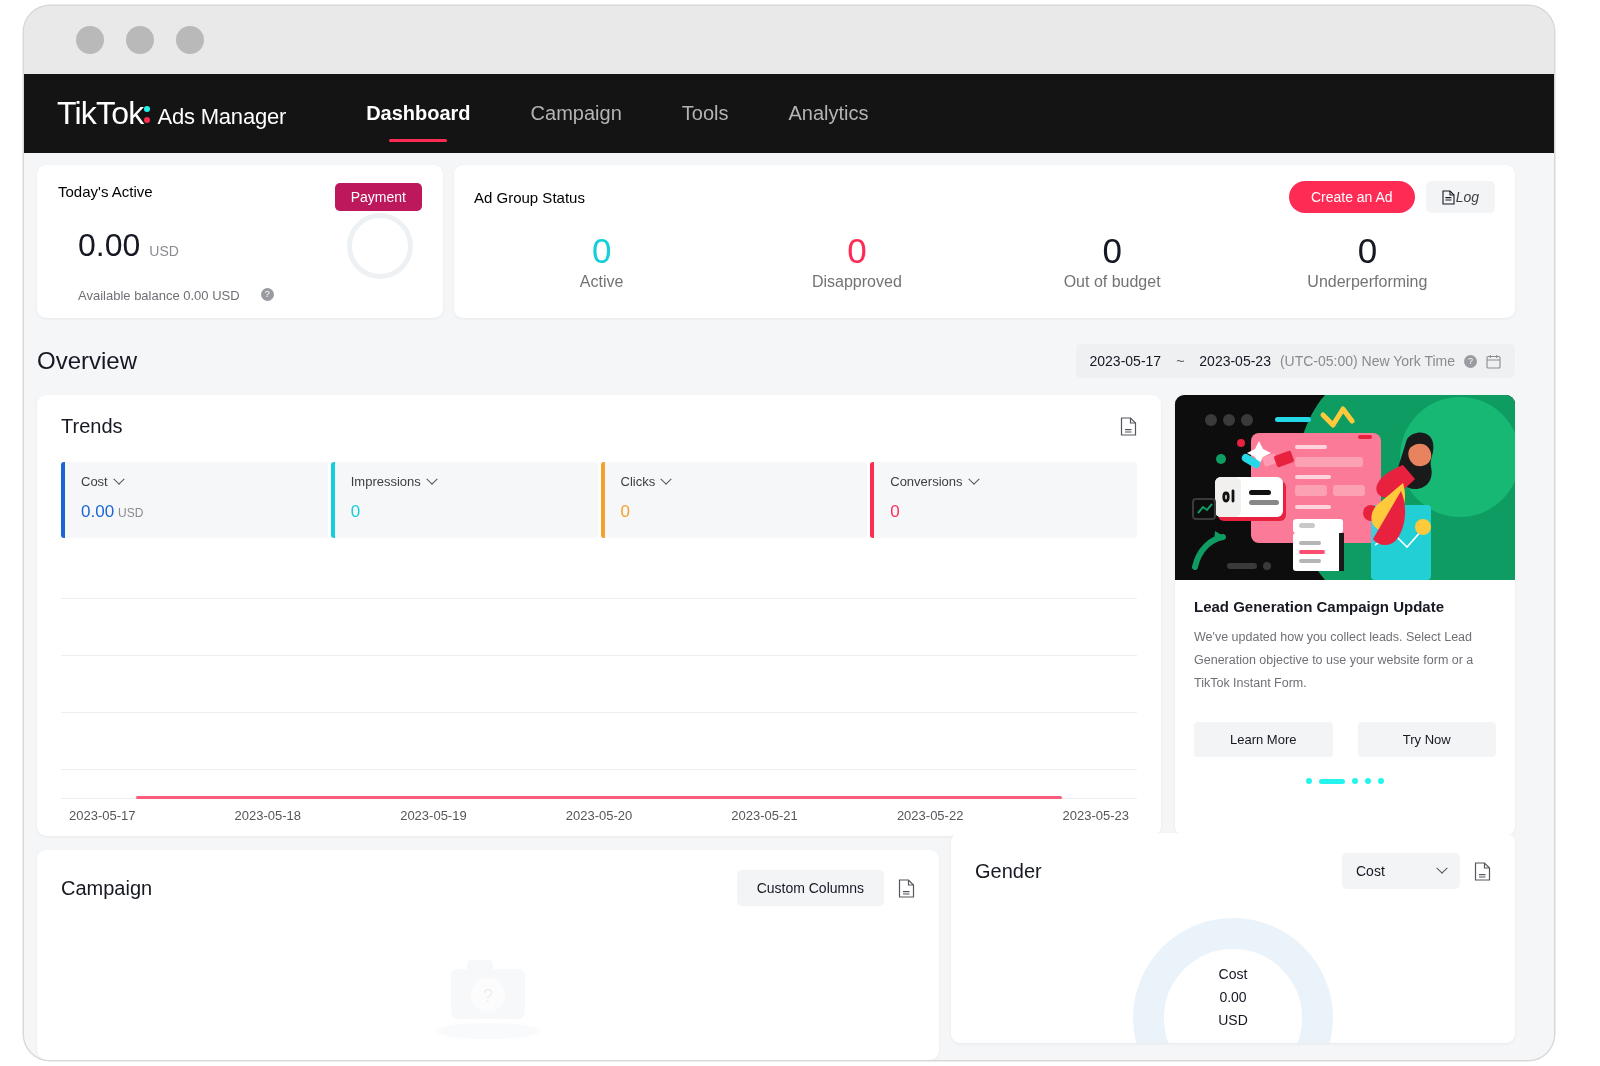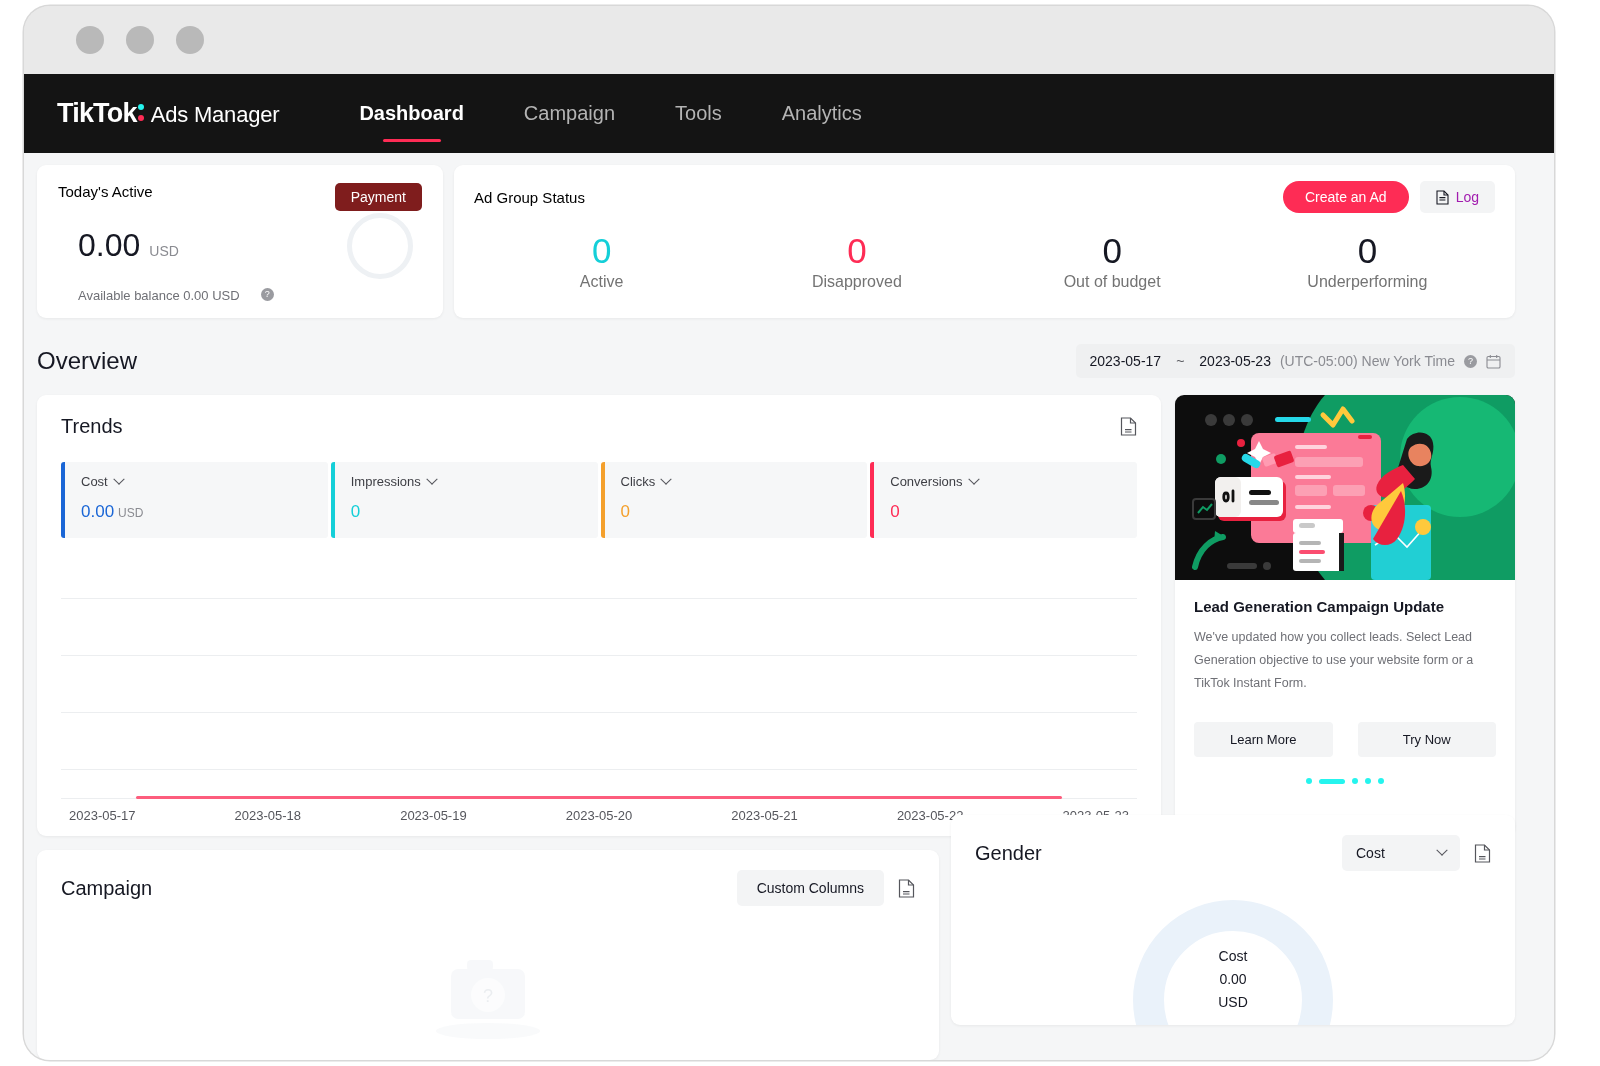--- a/index.html
+++ b/index.html
@@ -42,21 +42,21 @@
     align-items: center;
     padding-left: 33px;
   }
   .brand {
     display: flex; align-items: baseline;
     font-size: 25px; letter-spacing: -0.4px;
     margin-right: 50px;
     white-space: nowrap;
   }
   .brand-tiktok {
-    color: #ffffff; font-weight: 700; font-size: 27px;
+    color: #ffffff; font-weight: 400; font-size: 32px;
     letter-spacing: -0.8px;
   }
   .brand-colon {
     display: inline-block;
     position: relative;
     width: 9px; height: 22px;
     margin: 0 4px 0 1px;
   }
   .brand-colon i {
     position: absolute; left: 0;
@@ -104,21 +104,21 @@
   
   .spends {
     position: absolute;
     left: 13px; top: 12px;
     width: 406px; height: 153px;
     padding: 18px 21px;
   }
   .row-between { display: flex; justify-content: space-between; align-items: flex-start; }
   .card-label { font-size: 15px; color: #000000; }
   .pill-pay {
-    background: #7f1d1d; color: #ffffff;
+    background: #be185d; color: #ffffff;
     font-size: 14px;
     padding: 6px 16px;
     border-radius: 5px;
     border: none;
     cursor: pointer;
   }
   .big-amount {
     margin-top: 16px;
     font-size: 32px; color: #161823; font-weight: 400;
     display: flex; align-items: baseline; gap: 9px;
@@ -153,25 +153,25 @@
     padding: 16px 20px;
   }
   .adg-head { display: flex; justify-content: space-between; align-items: center; }
   .btn-create {
     background: #fe2c55; color: #ffffff;
     font-size: 14px;
     padding: 8px 22px;
     border-radius: 16px; border: none; cursor: pointer;
   }
   .btn-log {
-    background: #f3f4f5; color: #a21caf;
+    background: #f3f4f5; color: #404040;
     font-size: 14px;
     padding: 8px 16px;
     border-radius: 5px; border: none; cursor: pointer;
-    display: inline-flex; align-items: center; gap: 7px;
+    display: inline-flex; align-items: center; gap: 1px; font-style: italic;
   }
   .adg-actions { display: flex; gap: 11px; align-items: center; }
   .stats { display: flex; margin-top: 16px; }
   .stat { flex: 1; text-align: center; }
   .stat-num { font-size: 35px; font-weight: 400; line-height: 1.25; }
   .stat-lbl { font-size: 16px; color: #737373; }
 
   
   .ovh {
     position: absolute;
@@ -263,21 +263,21 @@
 
   
   .campaign-card {
     position: absolute;
     left: 13px; top: 697px;
     width: 902px; height: 210px;
     padding: 20px 24px;
   }
   .gender-card {
     position: absolute;
-    left: 927px; top: 662px;
+    left: 927px; top: 680px;
     width: 564px; height: 210px;
     padding: 20px 24px;
     overflow: hidden;
   }
   .panel-head { display: flex; justify-content: space-between; align-items: center; }
   .panel-head h3 { font-size: 20px; font-weight: 500; color: #161823; }
   .btn-cols {
     background: #f3f4f5; border: none; cursor: pointer;
     font-size: 14px; color: #161823;
     padding: 10px 20px; border-radius: 5px;

